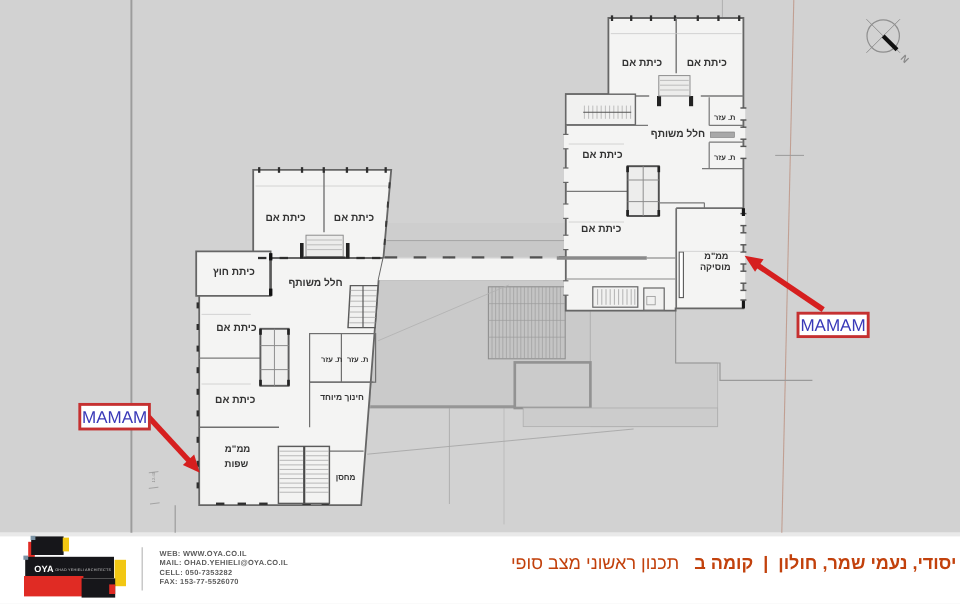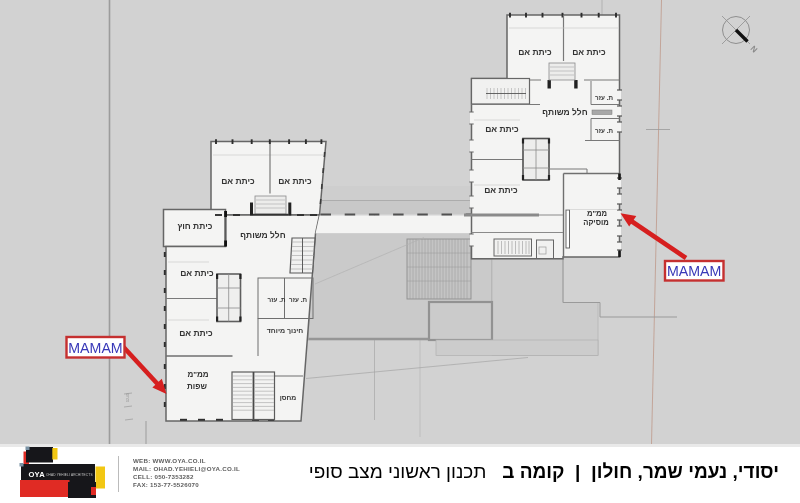--- a/index.html
+++ b/index.html
@@ -487,14 +487,14 @@
 
 <g font-size="6.2" font-weight="bold" fill="#5c5c5c" letter-spacing="0.25">
 <text x="133" y="463">WEB: WWW.OYA.CO.IL</text>
 <text x="133" y="471">MAIL: OHAD.YEHIELI@OYA.CO.IL</text>
 <text x="133" y="479">CELL: 050-7353282</text>
 <text x="133" y="487">FAX: 153-77-5526070</text>
 </g>
 </g>
 </svg>
 
-<div dir="rtl" style="position:absolute;right:21px;top:461px;font-size:19px;font-weight:bold;color:#000000;white-space:nowrap;">יסודי, נעמי שמר, חולון&nbsp; | &nbsp;קומה ב&nbsp;&nbsp;&nbsp;<span style="font-weight:normal;">תכנון ראשוני מצב סופי</span></div>
+<div dir="rtl" style="position:absolute;right:3px;top:461px;font-size:15px;font-weight:bold;color:#c2410c;white-space:nowrap;">יסודי, נעמי שמר, חולון&nbsp; | &nbsp;קומה ב&nbsp;&nbsp;&nbsp;<span style="font-weight:normal;">תכנון ראשוני מצב סופי</span></div>
 </div>
 
 </body></html>

